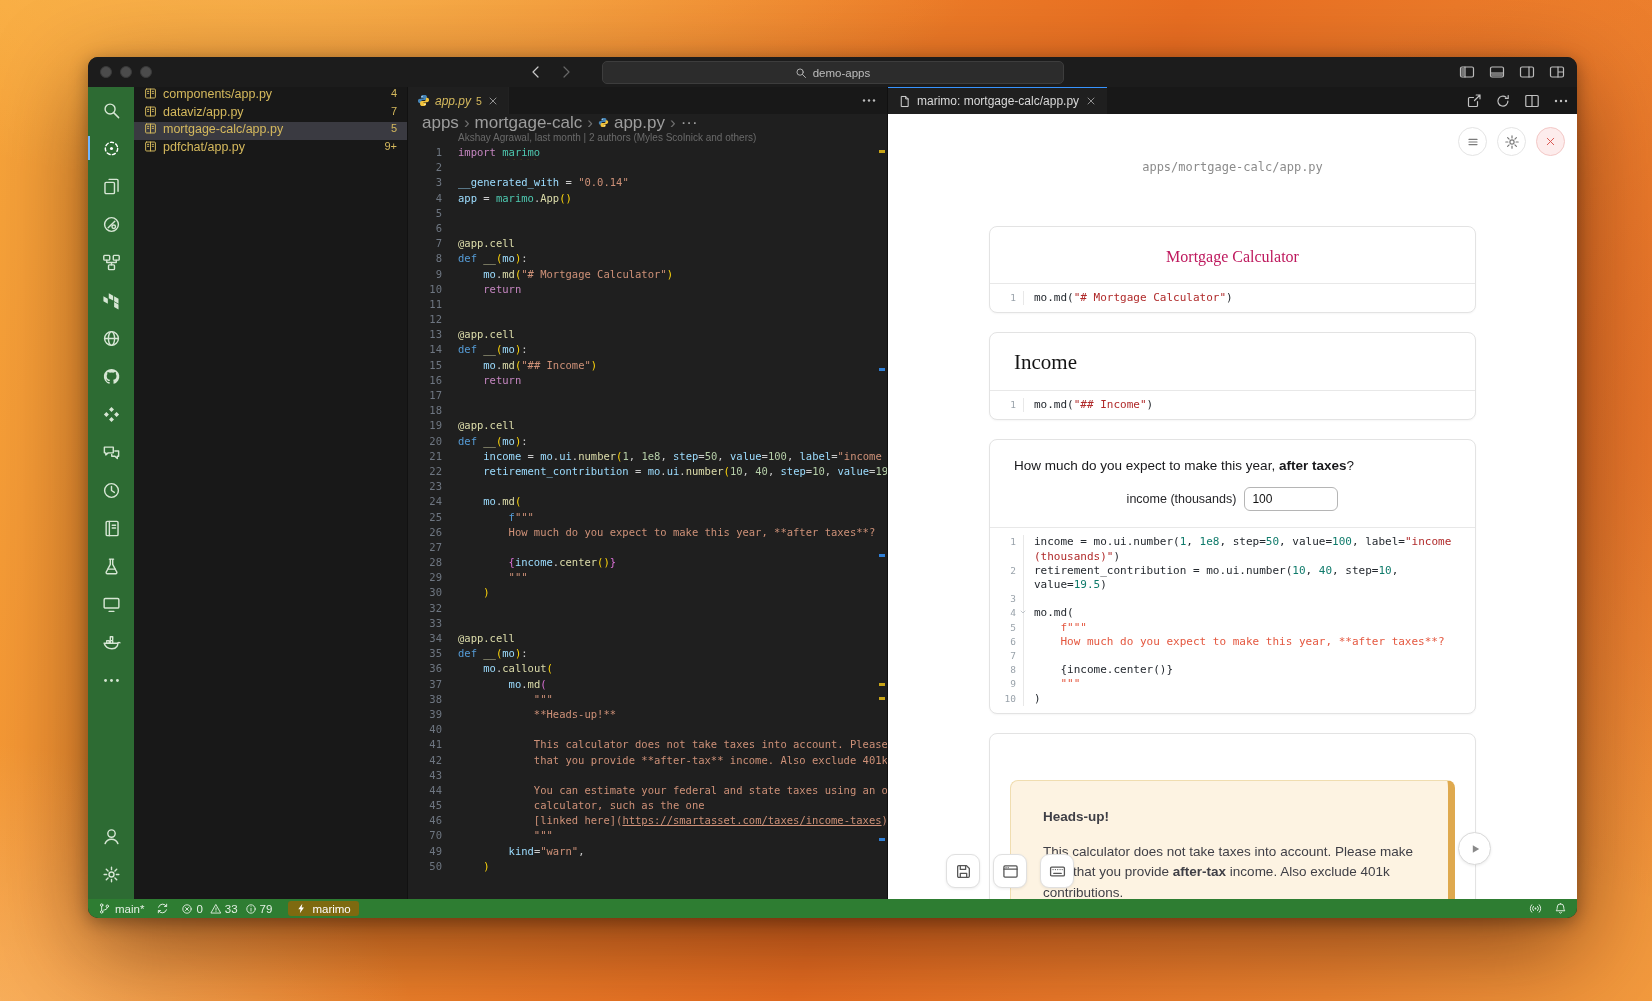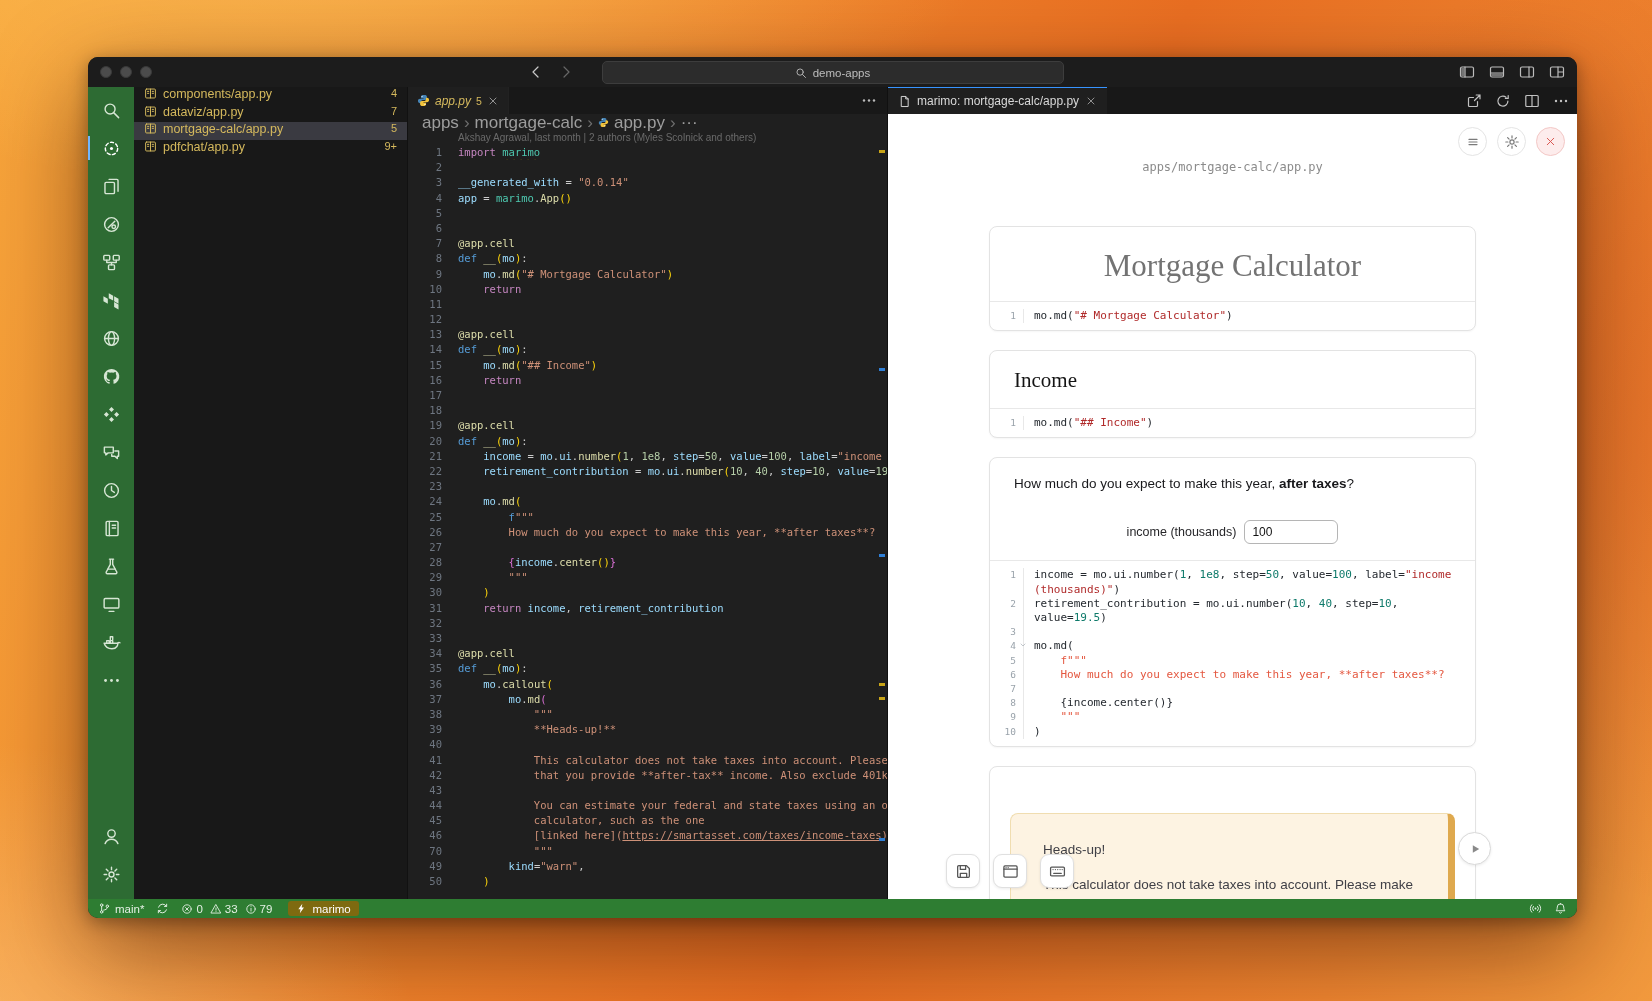--- a/index.html
+++ b/index.html
@@ -78,39 +78,39 @@
   .ed-actions{position:absolute;right:8px;top:0;height:27px;display:flex;align-items:center;gap:13px;color:#c2c2c2}
   .panel{flex:1;background:#fff;position:relative;overflow:hidden;color:#222}
   .pbtns{position:absolute;top:13px;right:12px;display:flex;gap:10px}
   .pbtn{width:29px;height:29px;border-radius:50%;border:1px solid #e4e4e4;background:#fff;display:flex;
     align-items:center;justify-content:center;color:#7a7a7a;box-sizing:border-box}
   .pbtn.closebtn{background:#fdecec;border-color:#f3c8c6;color:#d95550}
   .ppath{margin-top:46px;text-align:center;font:12px "DejaVu Sans Mono",monospace;color:#8b8b8b}
   .cards{width:487px;margin:52px auto 0}
   .card{border:1px solid #e3e3e3;border-radius:8px;background:#fff;box-shadow:0 1px 2px rgba(0,0,0,.04);box-sizing:border-box}
   .card+.card{margin-top:19px}
-  .c-h1{font-family:"Liberation Serif",serif;font-size:31px;color:#737373;text-align:center;padding:21px 10px 17px}
+  .c-h1{font-family:"Liberation Serif",serif;font-size:16px;color:#be185d;text-align:center;padding:21px 10px 17px}
   .c-h2{font-family:"Liberation Serif",serif;font-size:21px;color:#141414;padding:17px 24px 15px}
   .ccode{border-top:1px solid #e8e8e8;padding:7px 10px 7px 6px}
   .mrow{display:flex;font:11px/14.2px "DejaVu Sans Mono",monospace}
   .mln{flex:none;width:20px;text-align:right;color:#9aa3ab;font-size:9.5px;padding-right:7px;position:relative}
   .mln .fold{position:absolute;right:-4px;top:2px;width:8px;height:8px;color:#9aa3ab}
   .mlc{flex:1;border-left:1px solid #e8e8e8;padding-left:10px;white-space:pre-wrap;word-break:break-word}
   .mk-c{color:#24292f}.mk-s{color:#b02a2a}.mk-n{color:#0e7a6a}.mk-o{color:#e4573f}
   .c-body{padding:18px 24px 16px}
   .prompt{font-size:13.5px;color:#18181b;margin:0}
-  .inrow{display:flex;justify-content:center;align-items:center;gap:8px;margin-top:29px}
+  .inrow{display:flex;justify-content:center;align-items:center;gap:8px;margin-top:14px}
   .inrow label{font-size:12.5px;color:#27272a}
   .inrow input{width:78px;height:20px;border:1px solid #b5b5b5;border-radius:6px;padding:1px 7px;
     font:12px "Liberation Sans",sans-serif;color:#111;outline:none;box-sizing:content-box}
   .card-out{padding:20px 20px 0;height:420px;overflow:hidden}
   .callout{background:#fdf3e2;border:1px solid #f0ddb0;border-right:7px solid #dfa94e;border-radius:8px;
     padding:26px 32px;margin-top:26px;height:100%;box-sizing:border-box}
   .callout p{font-size:13.5px;line-height:1.5;color:#3f3f46;margin:0 0 15px}
-  .co-t{font-weight:normal;color:#27272a}
+  .co-t{font-weight:bold;color:#27272a}
   .fabs{position:absolute;left:58px;bottom:11px;display:flex;gap:13px}
   .fab{width:34px;height:34px;background:#fff;border:1px solid #e0e0e0;border-radius:9px;display:flex;
     align-items:center;justify-content:center;color:#555;box-shadow:0 1px 3px rgba(0,0,0,.08);box-sizing:border-box}
   .playbtn{position:absolute;right:86px;bottom:34px;width:33px;height:33px;border-radius:50%;background:#fff;
     border:1px solid #d9d9d9;display:flex;align-items:center;justify-content:center;color:#8a8a8a;
     box-shadow:0 1px 3px rgba(0,0,0,.08);box-sizing:border-box}
 
   
   .statusbar{height:19px;flex:none;background:#2e7d32;display:flex;align-items:center;justify-content:space-between;
     padding:0 10px;color:#e4f0e4;font-size:11.5px}
@@ -452,21 +452,20 @@
             <div class="cline"><span class="ln">21</span><span class="lc"><span class="tk-t">    </span><span class="tk-v">income</span><span class="tk-t"> = </span><span class="tk-v">mo</span><span class="tk-t">.</span><span class="tk-v">ui</span><span class="tk-t">.</span><span class="tk-f">number</span><span class="tk-b">(</span><span class="tk-n">1</span><span class="tk-t">, </span><span class="tk-n">1e8</span><span class="tk-t">, </span><span class="tk-v">step</span><span class="tk-t">=</span><span class="tk-n">50</span><span class="tk-t">, </span><span class="tk-v">value</span><span class="tk-t">=</span><span class="tk-n">100</span><span class="tk-t">, </span><span class="tk-v">label</span><span class="tk-t">=</span><span class="tk-s">"income (thousands)"</span></span></div>
             <div class="cline"><span class="ln">22</span><span class="lc"><span class="tk-t">    </span><span class="tk-v">retirement_contribution</span><span class="tk-t"> = </span><span class="tk-v">mo</span><span class="tk-t">.</span><span class="tk-v">ui</span><span class="tk-t">.</span><span class="tk-f">number</span><span class="tk-b">(</span><span class="tk-n">10</span><span class="tk-t">, </span><span class="tk-n">40</span><span class="tk-t">, </span><span class="tk-v">step</span><span class="tk-t">=</span><span class="tk-n">10</span><span class="tk-t">, </span><span class="tk-v">value</span><span class="tk-t">=</span><span class="tk-n">19.5</span></span></div>
             <div class="cline"><span class="ln">23</span><span class="lc"><span class="tk-t"> </span></span></div>
             <div class="cline"><span class="ln">24</span><span class="lc"><span class="tk-t">    </span><span class="tk-v">mo</span><span class="tk-t">.</span><span class="tk-f">md</span><span class="tk-b">(</span></span></div>
             <div class="cline"><span class="ln">25</span><span class="lc"><span class="tk-t">        </span><span class="tk-d">f</span><span class="tk-s">"""</span></span></div>
             <div class="cline"><span class="ln">26</span><span class="lc"><span class="tk-s">        How much do you expect to make this year, **after taxes**?</span></span></div>
             <div class="cline"><span class="ln">27</span><span class="lc"><span class="tk-t"> </span></span></div>
             <div class="cline"><span class="ln">28</span><span class="lc"><span class="tk-t">        </span><span class="tk-b2">{</span><span class="tk-v">income</span><span class="tk-t">.</span><span class="tk-f">center</span><span class="tk-b">()</span><span class="tk-b2">}</span></span></div>
             <div class="cline"><span class="ln">29</span><span class="lc"><span class="tk-s">        """</span></span></div>
             <div class="cline"><span class="ln">30</span><span class="lc"><span class="tk-t">    </span><span class="tk-b">)</span></span></div>
-            <div class="cline"><span class="ln">31</span><span class="lc"><span class="tk-t">    </span><span class="tk-k">return</span><span class="tk-t"> </span><span class="tk-v">income</span><span class="tk-t">, </span><span class="tk-v">retirement_contribution</span></span></div>
             <div class="cline"><span class="ln">32</span><span class="lc"><span class="tk-t"> </span></span></div>
             <div class="cline"><span class="ln">33</span><span class="lc"><span class="tk-t"> </span></span></div>
             <div class="cline"><span class="ln">34</span><span class="lc"><span class="tk-f">@app.cell</span></span></div>
             <div class="cline"><span class="ln">35</span><span class="lc"><span class="tk-d">def </span><span class="tk-f">__</span><span class="tk-b">(</span><span class="tk-v">mo</span><span class="tk-b">)</span><span class="tk-t">:</span></span></div>
             <div class="cline"><span class="ln">36</span><span class="lc"><span class="tk-t">    </span><span class="tk-v">mo</span><span class="tk-t">.</span><span class="tk-f">callout</span><span class="tk-b">(</span></span></div>
             <div class="cline"><span class="ln">37</span><span class="lc"><span class="tk-t">        </span><span class="tk-v">mo</span><span class="tk-t">.</span><span class="tk-f">md</span><span class="tk-b2">(</span></span></div>
             <div class="cline"><span class="ln">38</span><span class="lc"><span class="tk-s">            """</span></span></div>
             <div class="cline"><span class="ln">39</span><span class="lc"><span class="tk-s">            **Heads-up!**</span></span></div>
             <div class="cline"><span class="ln">40</span><span class="lc"><span class="tk-t"> </span></span></div>
             <div class="cline"><span class="ln">41</span><span class="lc"><span class="tk-s">            This calculator does not take taxes into account. Please make sure</span></span></div>

